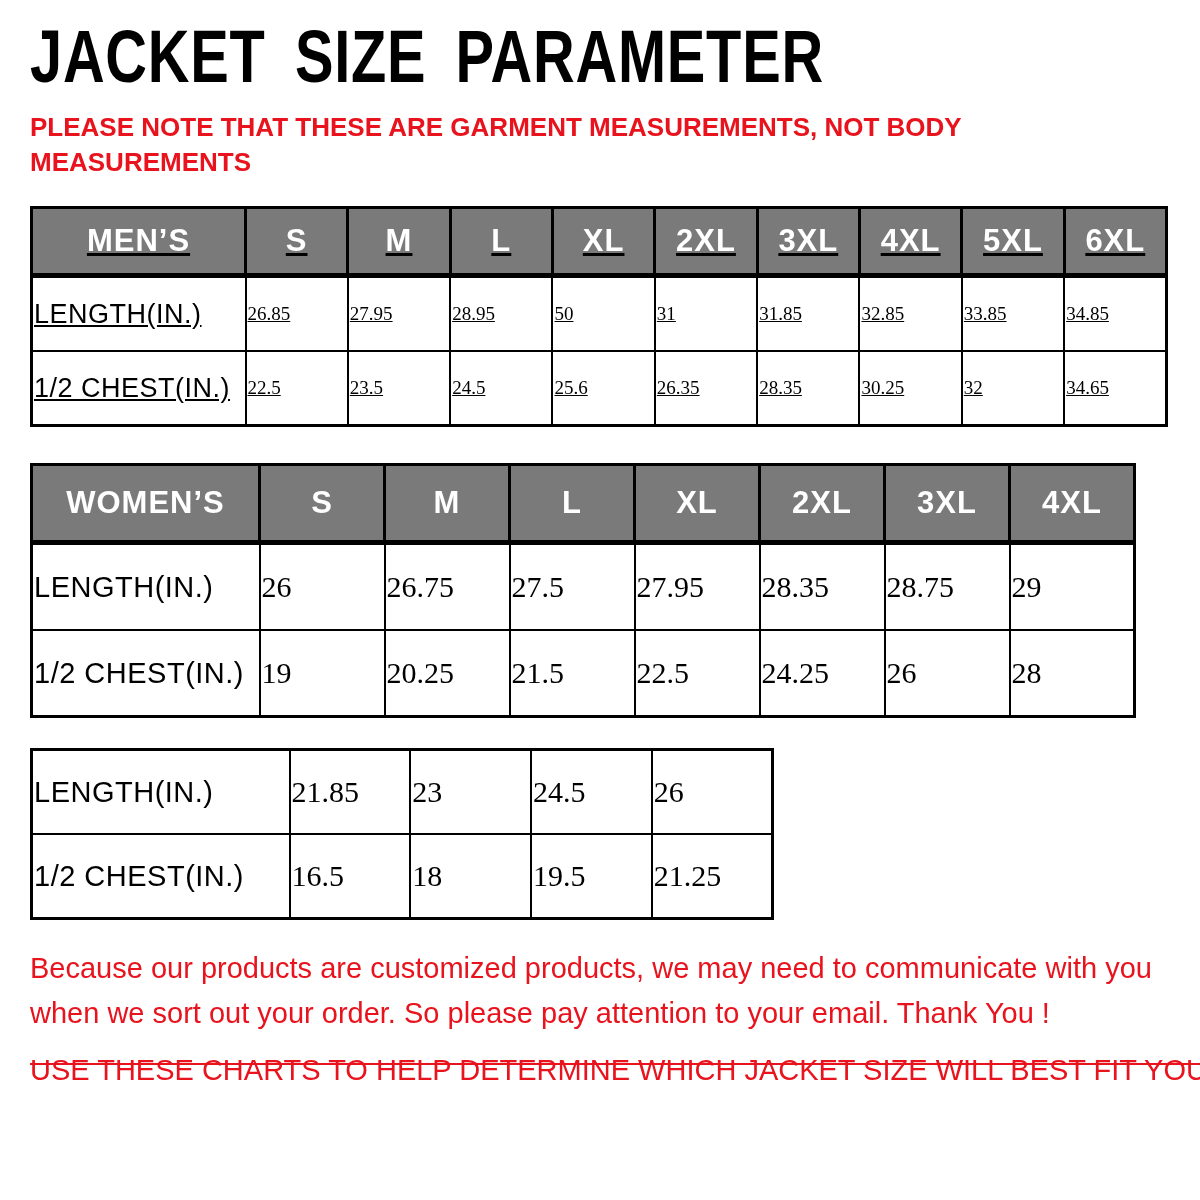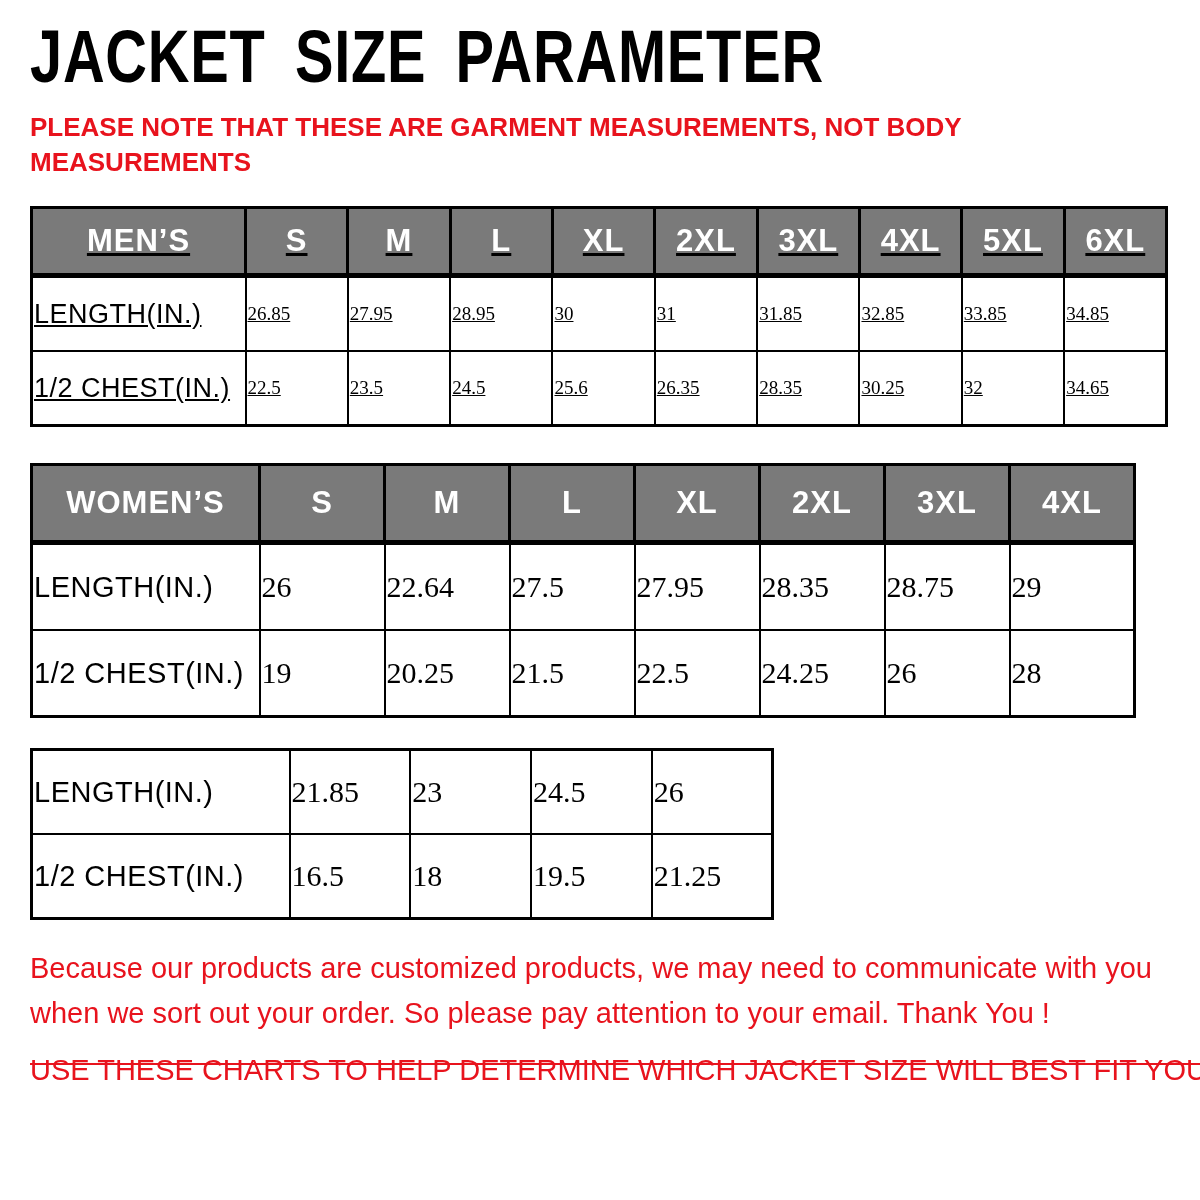--- a/index.html
+++ b/index.html
@@ -147,21 +147,21 @@
             <th>3XL</th>
             <th>4XL</th>
             <th>5XL</th>
             <th>6XL</th>
           </tr>
           <tr>
             <td class="label">LENGTH(IN.)</td>
             <td class="val">26.85</td>
             <td class="val">27.95</td>
             <td class="val">28.95</td>
-            <td class="val">30</td>
+            <td class="val">50</td>
             <td class="val">31</td>
             <td class="val">31.85</td>
             <td class="val">32.85</td>
             <td class="val">33.85</td>
             <td class="val">34.85</td>
           </tr>
           <tr>
             <td class="label">1/2 CHEST(IN.)</td>
             <td class="val">22.5</td>
             <td class="val">23.5</td>
@@ -193,21 +193,21 @@
             <th>M</th>
             <th>L</th>
             <th>XL</th>
             <th>2XL</th>
             <th>3XL</th>
             <th>4XL</th>
           </tr>
           <tr>
             <td class="label">LENGTH(IN.)</td>
             <td class="val">26</td>
-            <td class="val">22.64</td>
+            <td class="val">26.75</td>
             <td class="val">27.5</td>
             <td class="val">27.95</td>
             <td class="val">28.35</td>
             <td class="val">28.75</td>
             <td class="val">29</td>
           </tr>
           <tr>
             <td class="label">1/2 CHEST(IN.)</td>
             <td class="val">19</td>
             <td class="val">20.25</td>

